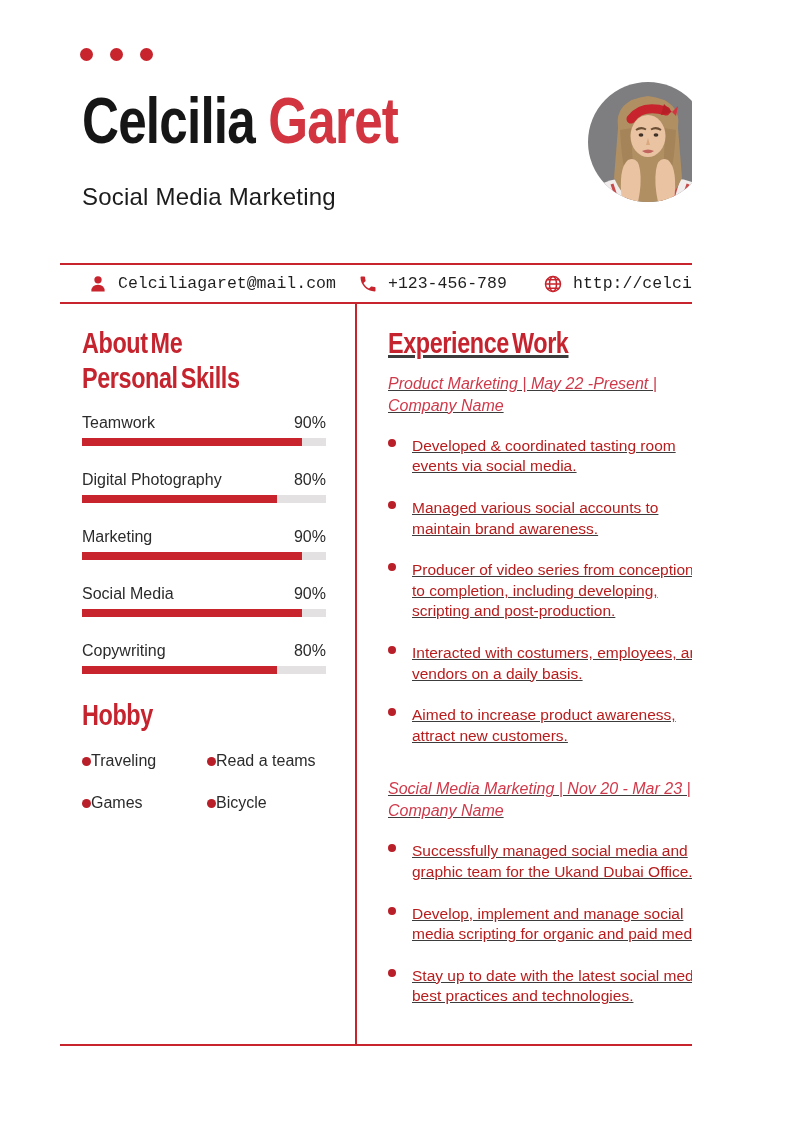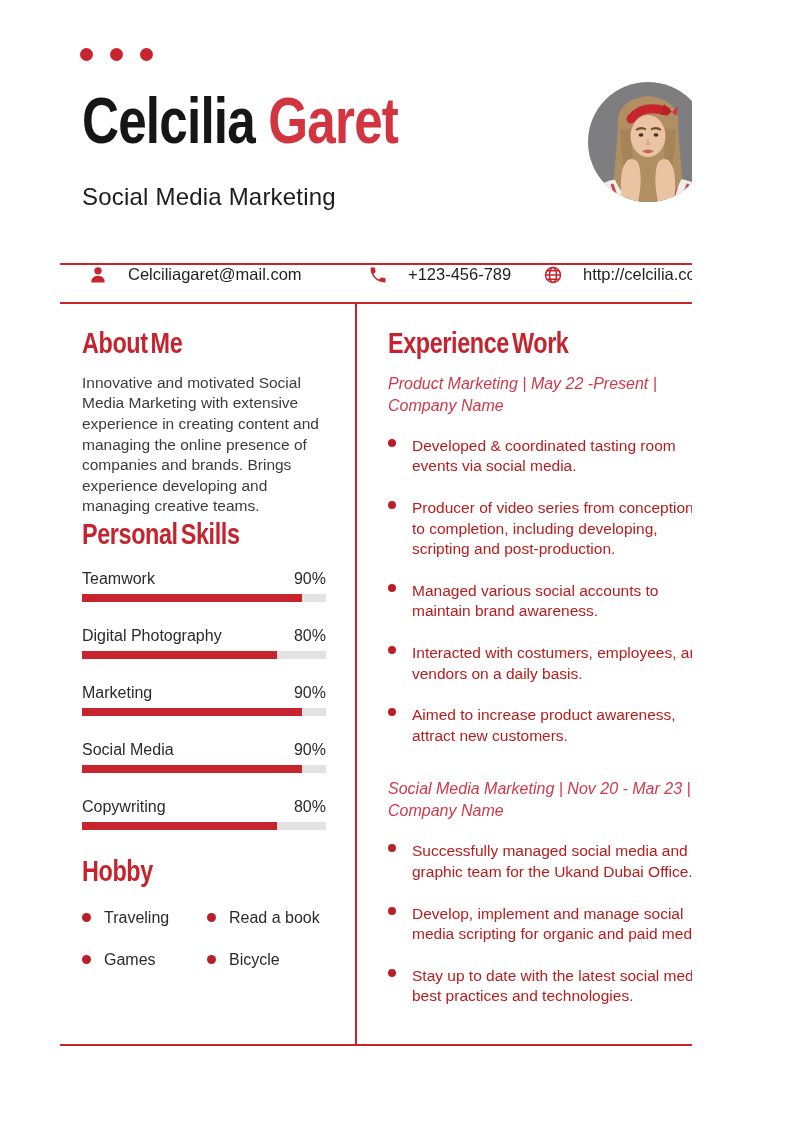--- a/index.html
+++ b/index.html
@@ -19,49 +19,49 @@
   }
   .name .accent{color:#d23440;}
   .job-title{font-size:24px;color:#1c1c1c;margin-top:28px;letter-spacing:0.2px;}
   
   .photo{position:absolute;left:588px;top:82px;width:120px;height:120px;border-radius:50%;overflow:hidden;}
   
   .contact-bar{
     position:absolute;left:60px;top:263px;width:674px;height:37px;
     border-top:2px solid #c7242d;border-bottom:2px solid #c7242d;
   }
-  .contact-item{position:absolute;top:0;height:37px;display:flex;gap:20px;
-    font-size:16.5px;color:#1f1f1f;}
+  .contact-item{position:absolute;top:0;height:37px;display:flex;align-items:center;gap:10px;
+    font-size:16.5px;color:#1f1f1f;font-family:Liberation Mono, monospace;}
   .contact-item.email{left:28px;}
-  .contact-item.phone{left:308px;}
+  .contact-item.phone{left:298px;}
   .contact-item.web{left:483px;}
   .cicon{width:20px;height:20px;flex:0 0 auto;display:block;}
   
   .divider-v{position:absolute;left:355px;top:304px;width:2px;height:740px;background:#c7242d;}
   .bottom-line{position:absolute;left:60px;top:1044px;width:674px;height:2px;background:#c7242d;}
   
   .left-col{position:absolute;left:82px;top:326px;width:244px;}
-  .right-col{position:absolute;left:388px;top:326px;width:325px;}
+  .right-col{position:absolute;left:388px;top:326px;width:325px;text-decoration:underline;}
   h2.sec{
     margin:0;font-size:30px;font-weight:bold;color:#c5242e;line-height:1.16;white-space:nowrap;
     transform:scaleX(0.78);transform-origin:left center;word-spacing:-4px;letter-spacing:-0.5px;
   }
   .about-text{margin:12px 0 0 0;font-size:15.5px;line-height:20.6px;color:#3c3c3c;}
   
   .skills-title{margin-top:21px;}
   .skill{margin-top:17px;margin-bottom:24px;}
   .skill:first-of-type{margin-top:17px;}
   .skill-row{display:flex;justify-content:space-between;align-items:baseline;
     font-size:16px;color:#2b2b2b;line-height:20px;}
   .bar{margin-top:5px;height:8px;background:#e3e1e1;width:100%;}
   .fill{height:100%;background:#c7242d;}
   
   .hobby-title{margin-top:3px;}
   .hobby-grid{margin-top:20px;display:grid;grid-template-columns:125px 1fr;row-gap:24px;}
-  .hobby-item{display:flex;align-items:center;gap:13px;font-size:16px;color:#2b2b2b;line-height:18px;}
+  .hobby-item{display:flex;align-items:center;font-size:16px;color:#2b2b2b;line-height:18px;}
   .h-dot{width:9px;height:9px;border-radius:50%;background:#b91f28;flex:0 0 auto;}
   
   .job-sub{margin:12px 0 0 0;font-size:16px;line-height:22px;font-style:italic;
     color:#d0394a;font-weight:500;}
   .job-sub.second{margin-top:28px;}
   ul.bullets{list-style:none;margin:15px 0 0 0;padding:0;}
   ul.bullets li{display:flex;gap:12px;margin-bottom:13px;}
   .b-dot{width:8px;height:8px;border-radius:50%;background:#b91f28;flex:0 0 auto;margin-top:7px;}
   ul.bullets p{margin:4px;font-size:15.5px;line-height:20.6px;color:#b91c1c;}
 </style>
@@ -143,21 +143,20 @@
       </svg>
       <span>http://celcilia.com</span>
     </div>
   </div>
 
   <div class="divider-v"></div>
   <div class="bottom-line"></div>
 
   <div class="left-col">
     <h2 class="sec">About Me</h2>
-    <p class="about-text">Innovative and motivated Social Media Marketing with extensive experience in creating content and managing the online presence of companies and brands. Brings experience developing and managing creative teams.</p>
 
     <h2 class="sec skills-title">Personal Skills</h2>
 
     <div class="skill">
       <div class="skill-row">
         <span>Teamwork</span>
         <span>90%</span>
       </div>
       <div class="bar">
           <div class="fill" style="width: 90%;"></div>
@@ -201,21 +200,21 @@
     </div>
 
     <h2 class="sec hobby-title">Hobby</h2>
     <div class="hobby-grid">
       <div class="hobby-item">
           <span class="h-dot"></span>
           <span>Traveling</span>
         </div>
       <div class="hobby-item">
           <span class="h-dot"></span>
-          <span>Read a book</span>
+          <span>Read a teams</span>
         </div>
       <div class="hobby-item">
           <span class="h-dot"></span>
           <span>Games</span>
         </div>
       <div class="hobby-item">
           <span class="h-dot"></span>
           <span>Bicycle</span>
         </div>
     </div>
@@ -225,25 +224,25 @@
     <h2 class="sec">Experience Work</h2>
 
     <p class="job-sub">Product Marketing | May 22 -Present | Company Name</p>
     <ul class="bullets">
       <li>
           <span class="b-dot"></span>
           <p>Developed &amp; coordinated tasting room events via social media.</p>
         </li>
       <li>
           <span class="b-dot"></span>
+          <p>Managed various social accounts to maintain brand awareness.</p>
+        </li>
+      <li>
+          <span class="b-dot"></span>
           <p>Producer of video series from conception to completion, including developing, scripting and post-production.</p>
-        </li>
-      <li>
-          <span class="b-dot"></span>
-          <p>Managed various social accounts to maintain brand awareness.</p>
         </li>
       <li>
           <span class="b-dot"></span>
           <p>Interacted with costumers, employees, and vendors on a daily basis.</p>
         </li>
       <li>
           <span class="b-dot"></span>
           <p>Aimed to increase product awareness, attract new customers.</p>
         </li>
     </ul>

